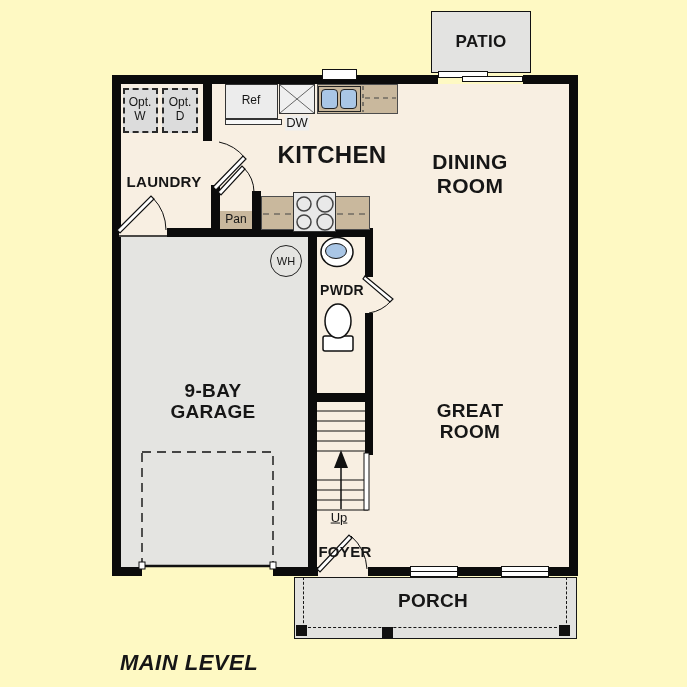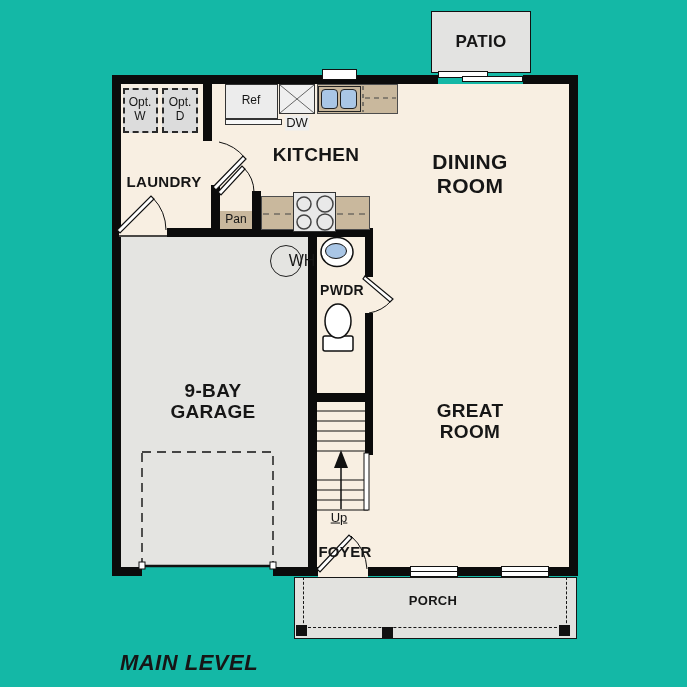--- a/index.html
+++ b/index.html
@@ -1,16 +1,16 @@
 <!DOCTYPE html>
 <html><head>
 <meta charset="utf-8">
 <style>
   html,body{margin:0;padding:0;background:#ffffff;}
-  #plan{position:relative;width:687px;height:687px;background:#14b8a6;overflow:hidden;
+  #plan{position:relative;width:687px;height:687px;background:#fef9c3;overflow:hidden;
         font-family:"Liberation Sans",sans-serif;color:#111;}
   .abs{position:absolute;}
   .wall{position:absolute;background:#0b0b0b;}
   .floor{position:absolute;background:#f8efe2;}
   .gray{background:#e4e4e1;}
   .label{position:absolute;transform:translate(-50%,-50%);text-align:center;
          font-weight:bold;color:#161616;white-space:nowrap;line-height:1.12;letter-spacing:.3px;}
   .small-label{position:absolute;transform:translate(-50%,-50%);text-align:center;
          font-weight:normal;color:#161616;white-space:nowrap;line-height:1.15;}
   .optbox{position:absolute;background:#dcdcdc;border:2px dashed #2a2a2a;box-sizing:border-box;}
@@ -167,47 +167,47 @@
     <g>
       <rect x="142" y="452" width="131" height="114" fill="none" stroke="#111" stroke-width="1.4" stroke-dasharray="9,6"></rect>
       <path d="M142,566 L273,566" stroke="#111" stroke-width="2.5" fill="none"></path>
       <rect x="139" y="562" width="6" height="7" fill="#fff" stroke="#111" stroke-width="1"></rect>
       <rect x="270" y="562" width="6" height="7" fill="#fff" stroke="#111" stroke-width="1"></rect>
     </g>
   </svg>
 
   <div class="textlayer">
     <div class="label" style="left:481px;top:42px;font-size:17px;">PATIO</div>
-    <div class="label" style="left:316px;top:155px;font-size:19px;text-align:center;">KITCHEN</div>
+    <div class="label" style="left:332px;top:155px;font-size:24px;text-align:center;">KITCHEN</div>
     <div class="label" style="left:470px;top:174px;font-size:21px;">
       <span style="display:block">DINING</span>
       <span style="display:block">ROOM</span>
     </div>
     <div class="label" style="left:164px;top:182px;font-size:15px;">LAUNDRY</div>
     <div class="label" style="left:470px;top:421px;font-size:19px;">
       <span style="display:block">GREAT</span>
       <span style="display:block">ROOM</span>
     </div>
     <div class="label" style="left:213px;top:401px;font-size:19px;">
       <span style="display:block">9-BAY</span>
       <span style="display:block">GARAGE</span>
     </div>
     <div class="label" style="left:342px;top:291px;font-size:14px;">PWDR</div>
     <div class="label" style="left:345px;top:552px;font-size:15px;">FOYER</div>
-    <div class="label" style="left:433px;top:601px;font-size:13px;">PORCH</div>
+    <div class="label" style="left:433px;top:601px;font-size:19px;">PORCH</div>
     <div class="label" style="left:189px;top:663px;font-size:22px;letter-spacing:.5px;font-style:italic;">MAIN LEVEL</div>
 
     <div class="small-label" style="left:140px;top:110px;font-size:12px;">
       <span style="display:block">Opt.</span>
       <span style="display:block">W</span>
     </div>
     <div class="small-label" style="left:180px;top:110px;font-size:12px;">
       <span style="display:block">Opt.</span>
       <span style="display:block">D</span>
     </div>
     <div class="small-label" style="left:251px;top:101px;font-size:12px;">Ref</div>
     <div class="small-label" style="left:297px;top:99px;font-size:13px;background:#efefef;padding:0 1px;margin-top:24px;">DW</div>
     <div class="small-label" style="left:236px;top:220px;font-size:12px;">Pan</div>
-    <div class="small-label" style="left:286px;top:261px;font-size:16px;margin-left:16px;">WH</div>
+    <div class="small-label" style="left:286px;top:261px;font-size:11px;">WH</div>
     <div class="small-label" style="left:339px;top:518px;font-size:13px;text-decoration:underline;">Up</div>
   </div>
 
 </div>
 
 </body></html>

